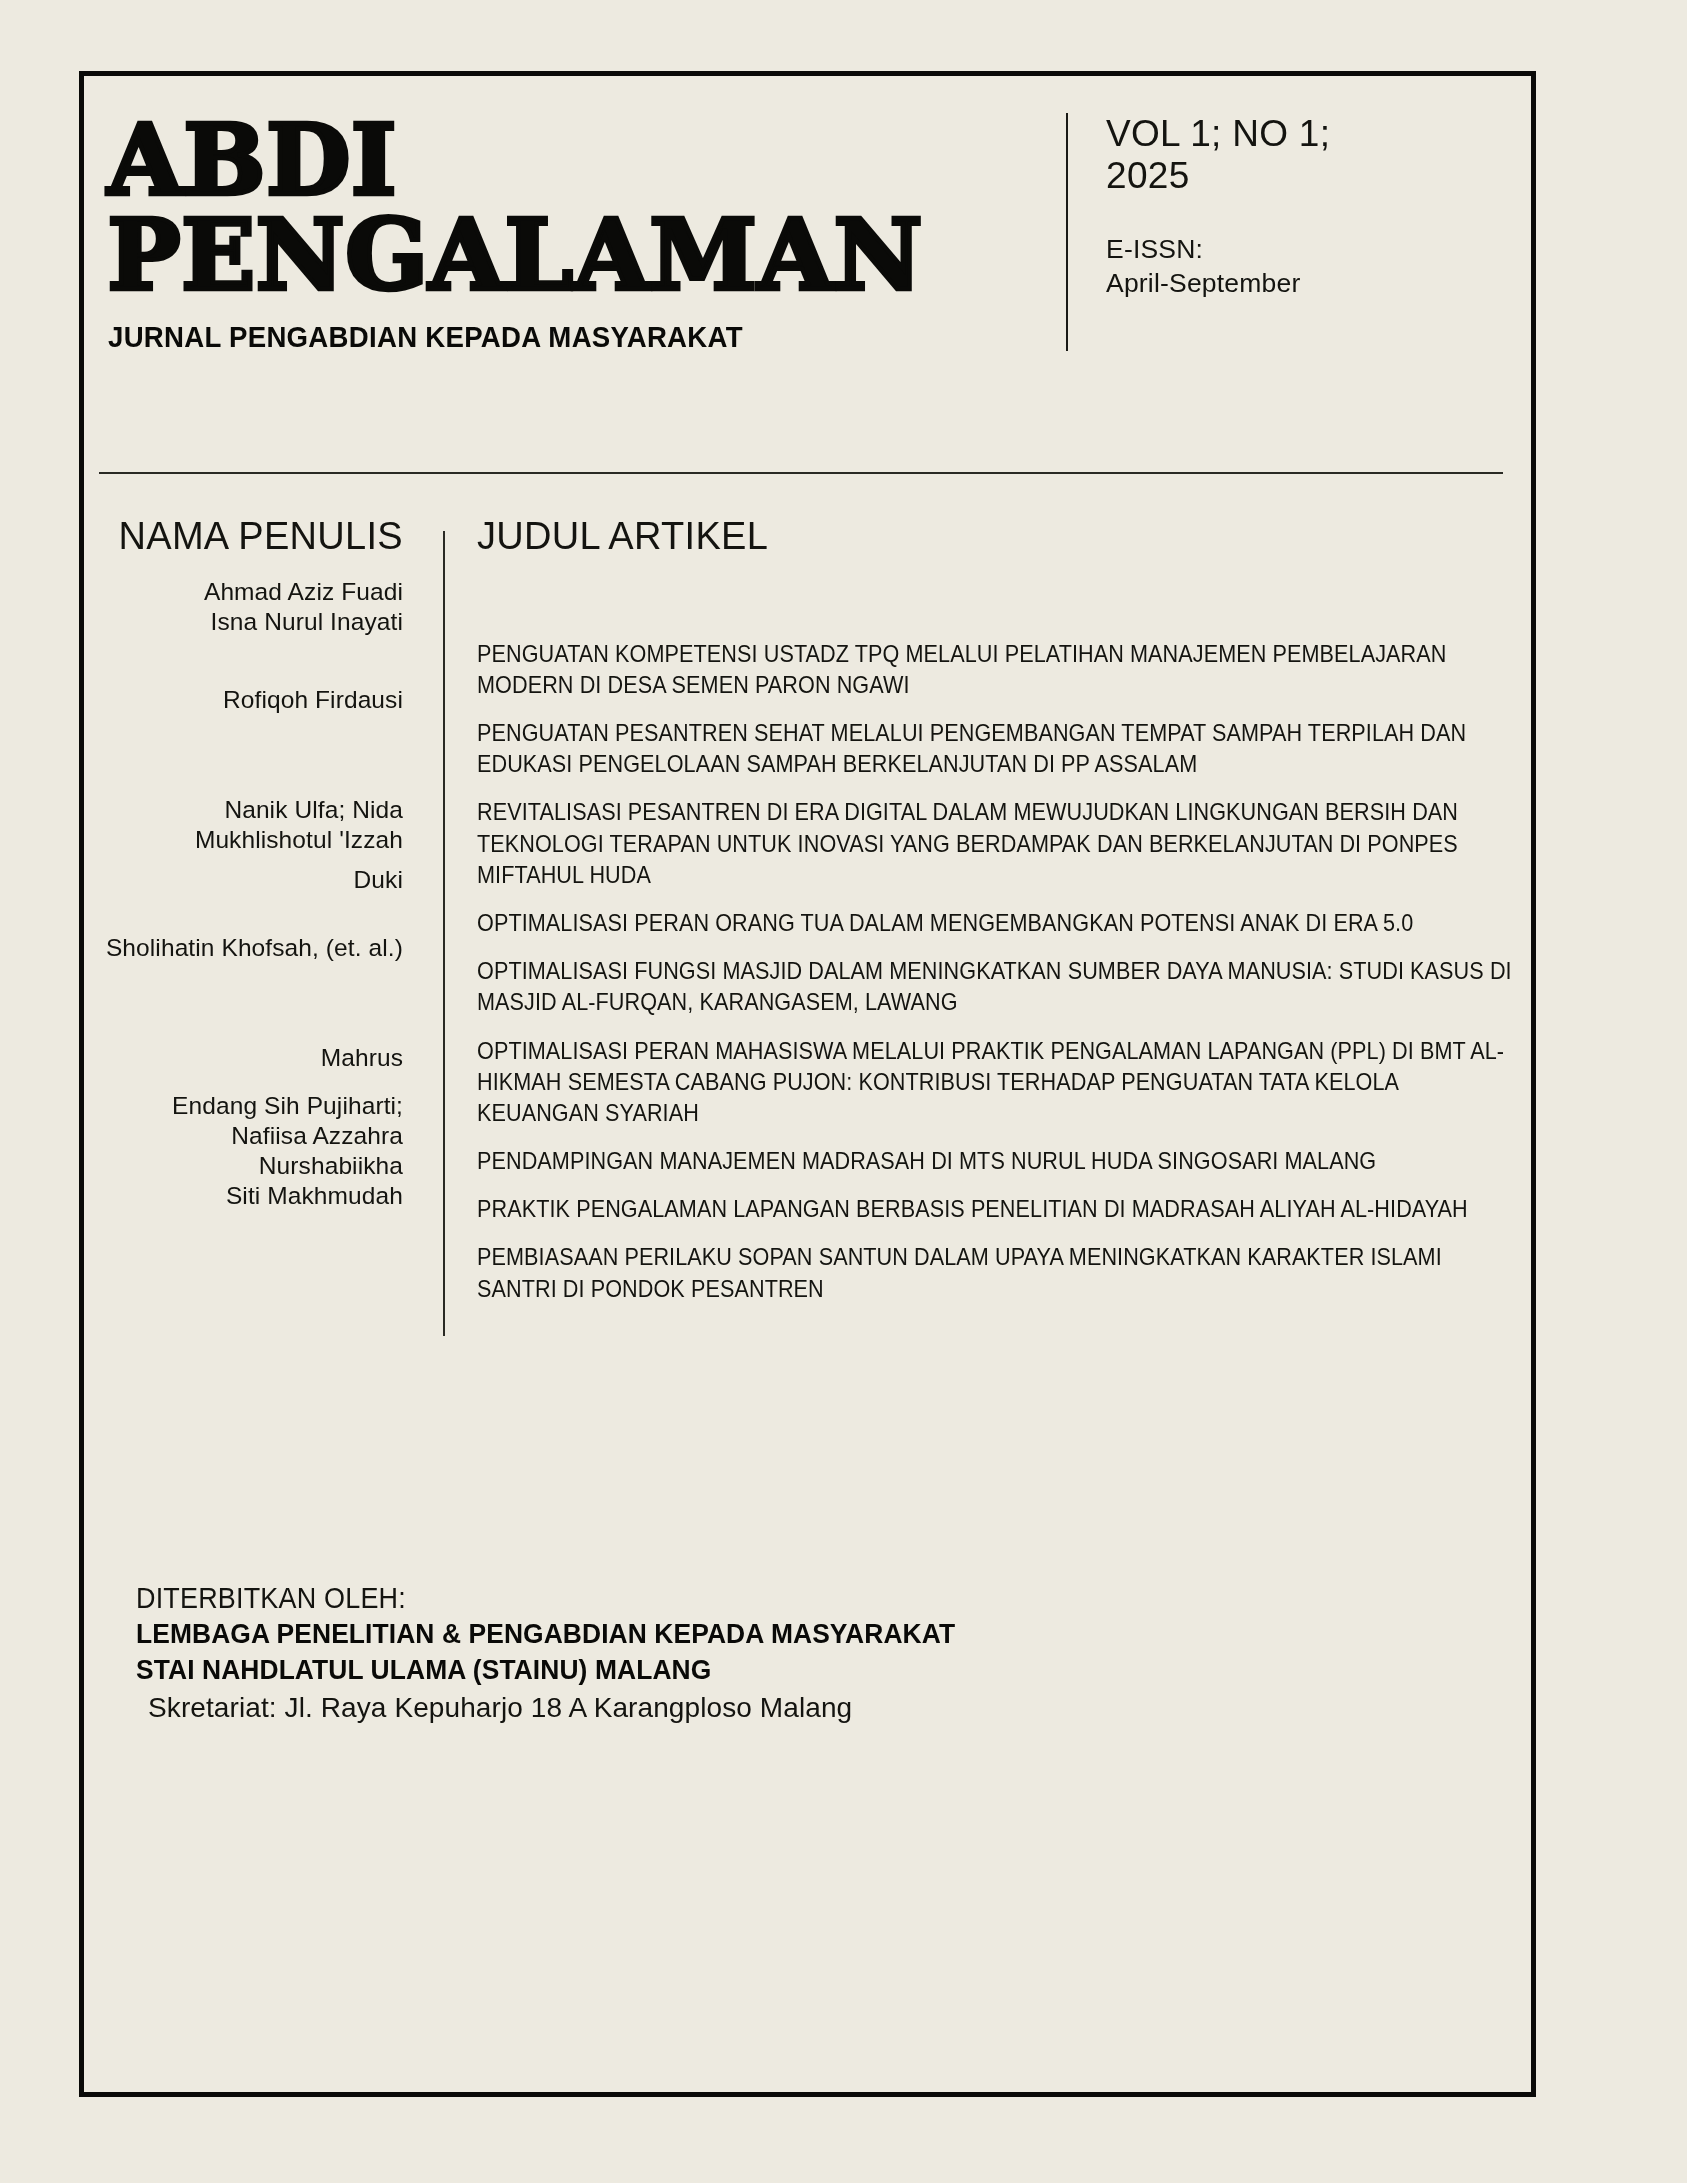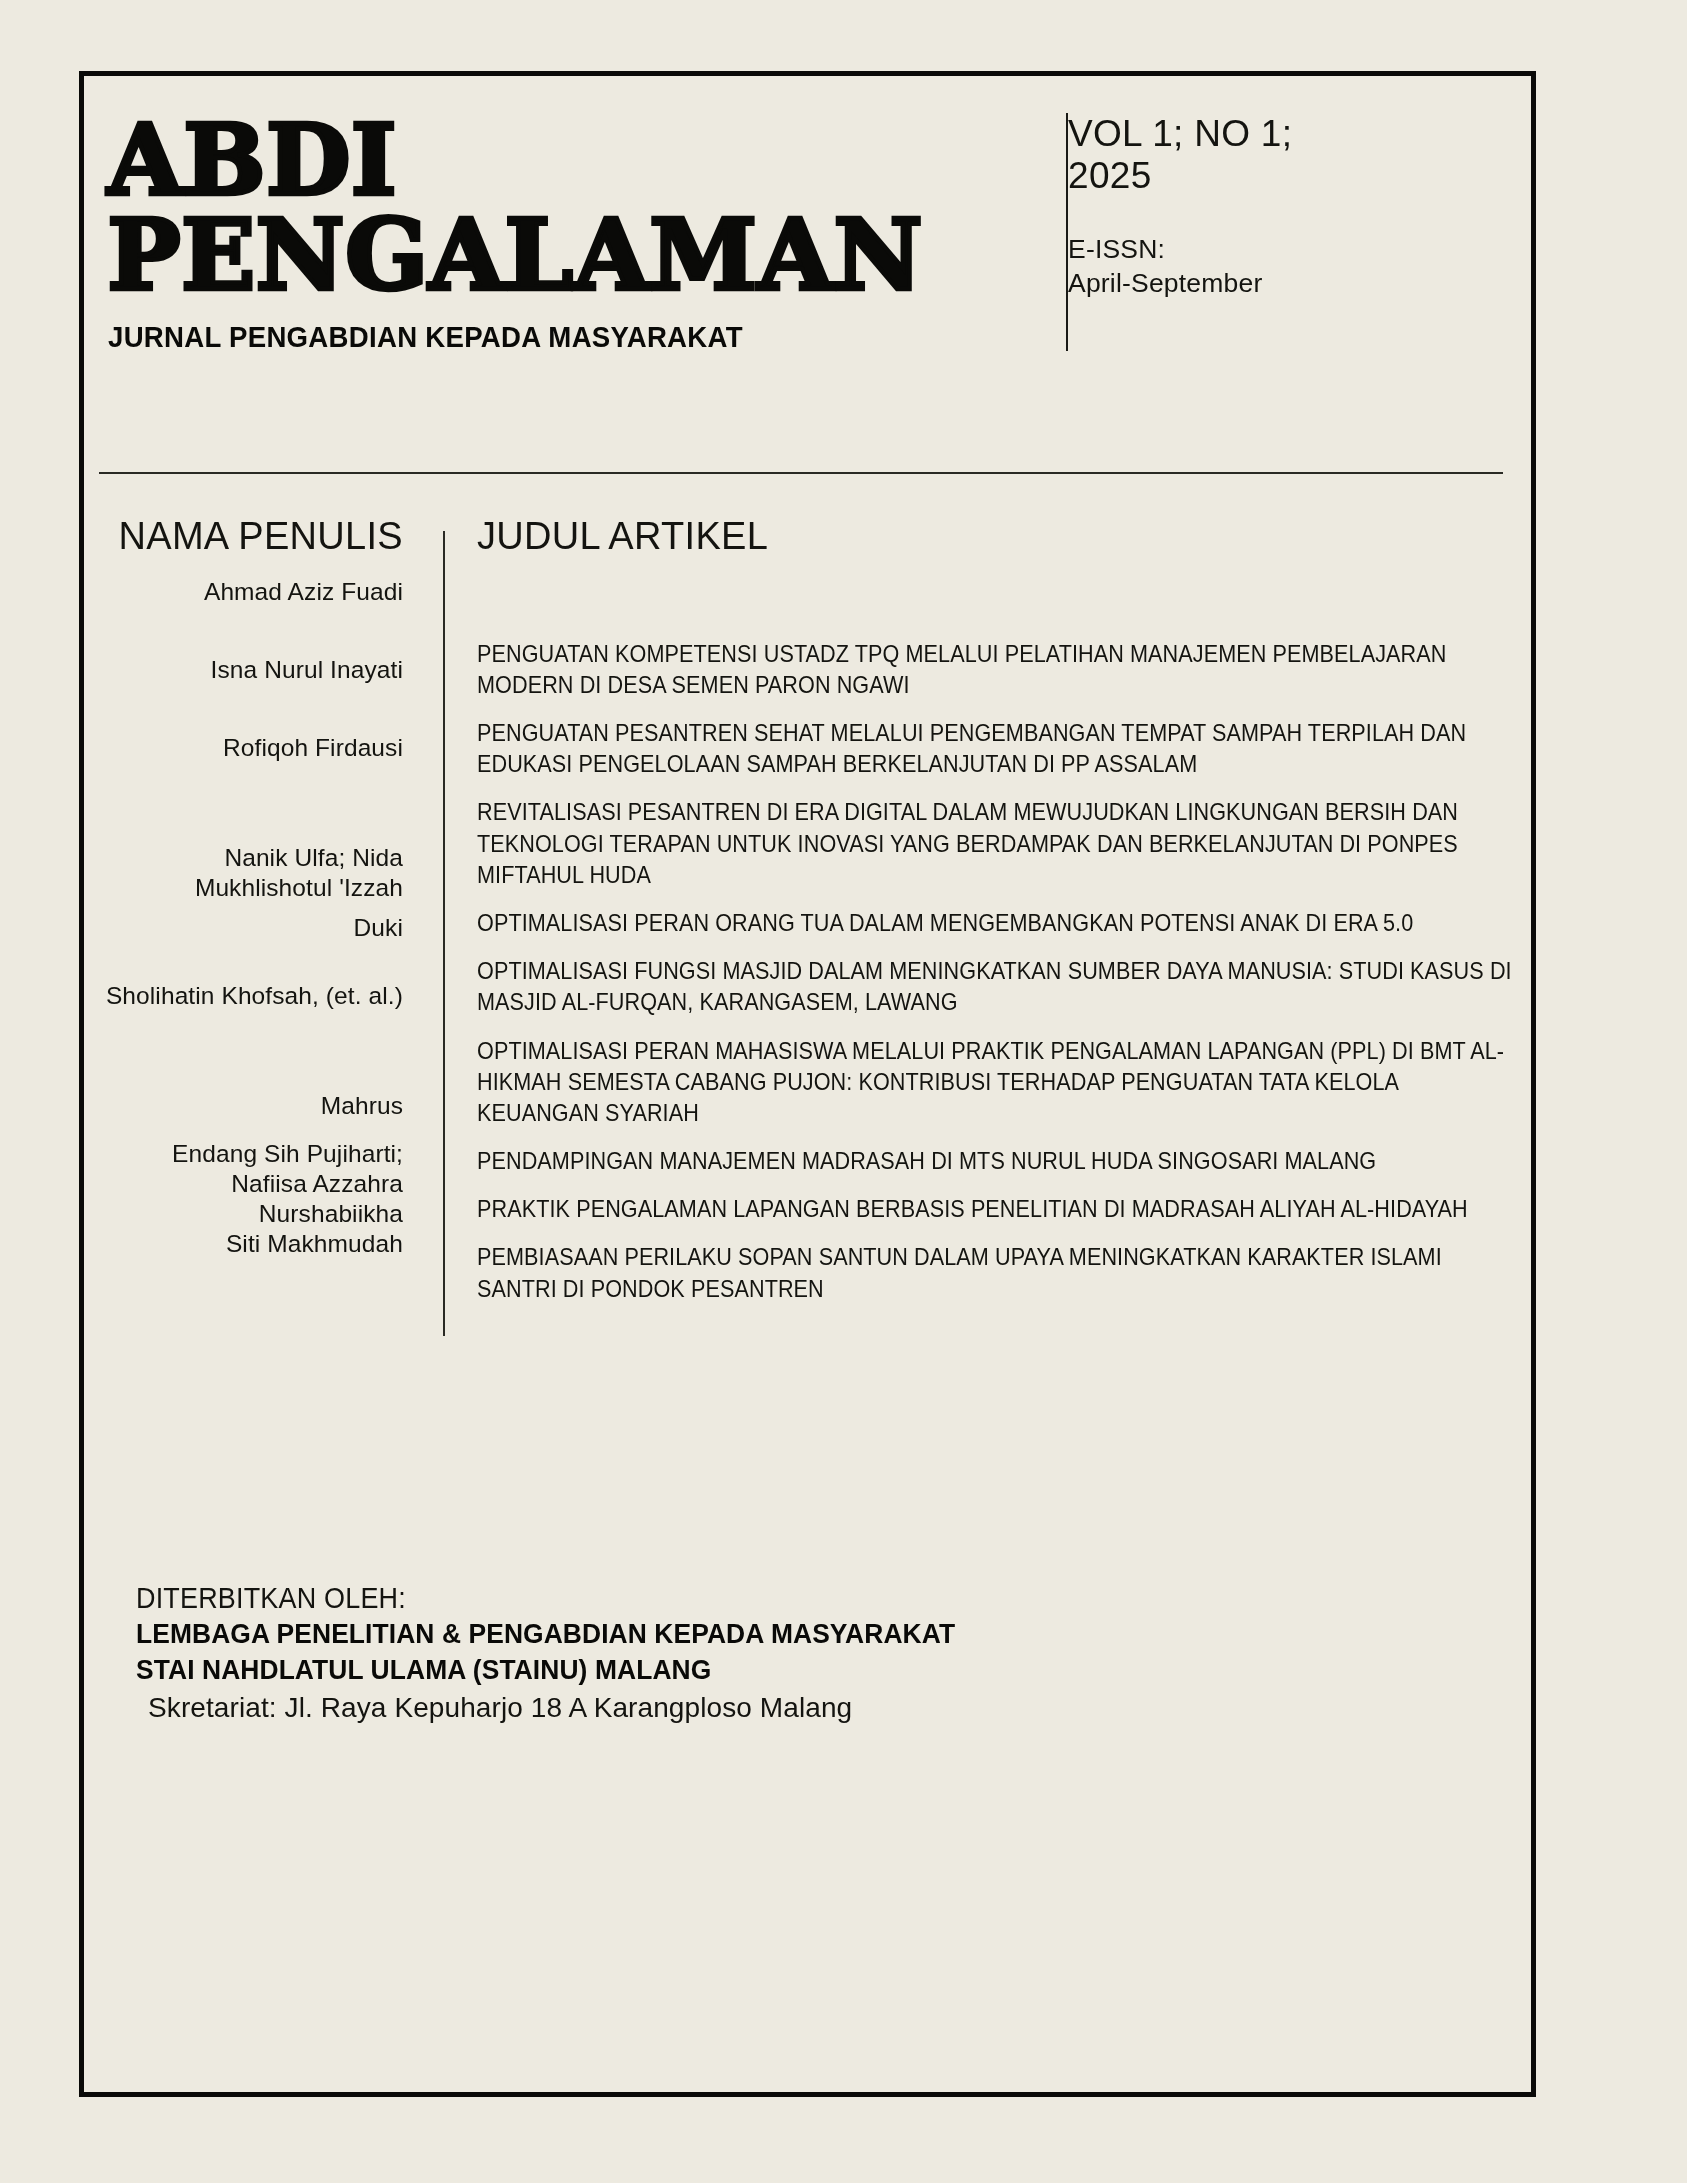--- a/index.html
+++ b/index.html
@@ -72,20 +72,21 @@
     white-space: nowrap;
     color: #0A0A08;
   }
 
   
   .masthead-right {
     position: absolute;
     left: 967px;
     top: 20px;
     width: 423px;
+    padding-left: 38px;
     border-left: 2px solid #1a1a16;
     min-height: 238px;
   }
 
   .vol-line {
     font-family: "Liberation Sans", sans-serif;
     font-weight: 300;
     font-size: 37px;
     line-height: 1.14;
     letter-spacing: 0.3px;
@@ -246,21 +247,21 @@
 
       <div class="masthead-rule"></div>
     </div>
 
     <div class="toc">
 
       <div class="toc-authors">
         <div class="col-head authors-head">NAMA PENULIS</div>
         <div id="authors-list">
             <div class="author-name" style="margin-top: 0px;">Ahmad Aziz Fuadi</div>
-            <div class="author-name" style="margin-top: 48px;">Isna Nurul Inayati</div>
+            <div class="author-name" style="">Isna Nurul Inayati</div>
             <div class="author-name" style="margin-top: 49px;">Rofiqoh Firdausi</div>
             <div class="author-name" style="margin-top: 80px;">Nanik Ulfa; Nida Mukhlishotul 'Izzah</div>
             <div class="author-name" style="margin-top: 10px;">Duki</div>
             <div class="author-name" style="margin-top: 38px;">Sholihatin Khofsah, (et. al.)</div>
             <div class="author-name" style="margin-top: 80px;">Mahrus</div>
             <div class="author-name" style="margin-top: 18.3px;">Endang Sih Pujiharti; Nafiisa Azzahra Nurshabiikha</div>
             <div class="author-name" style="margin-top: 0px;">Siti Makhmudah</div>
           </div>
       </div>
 

